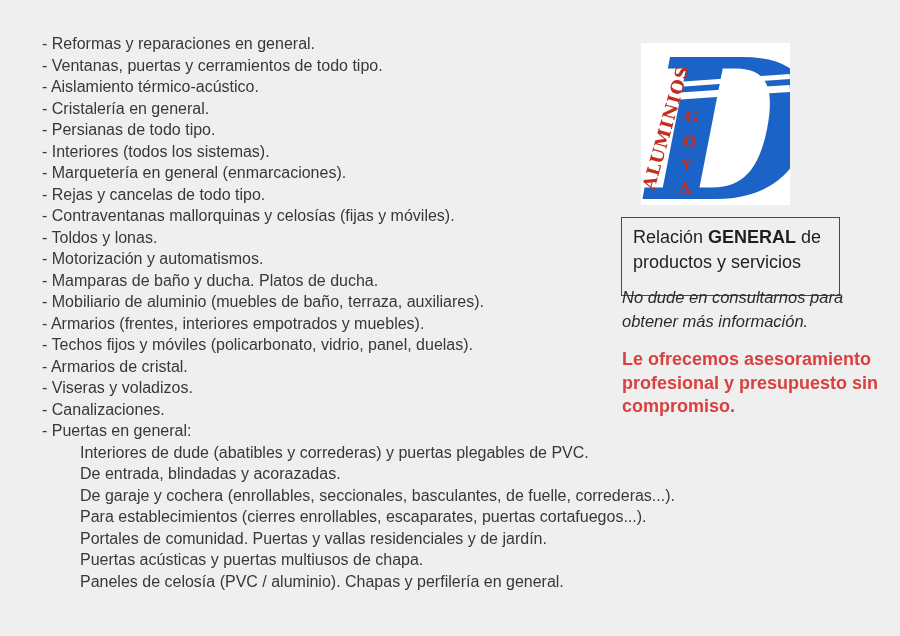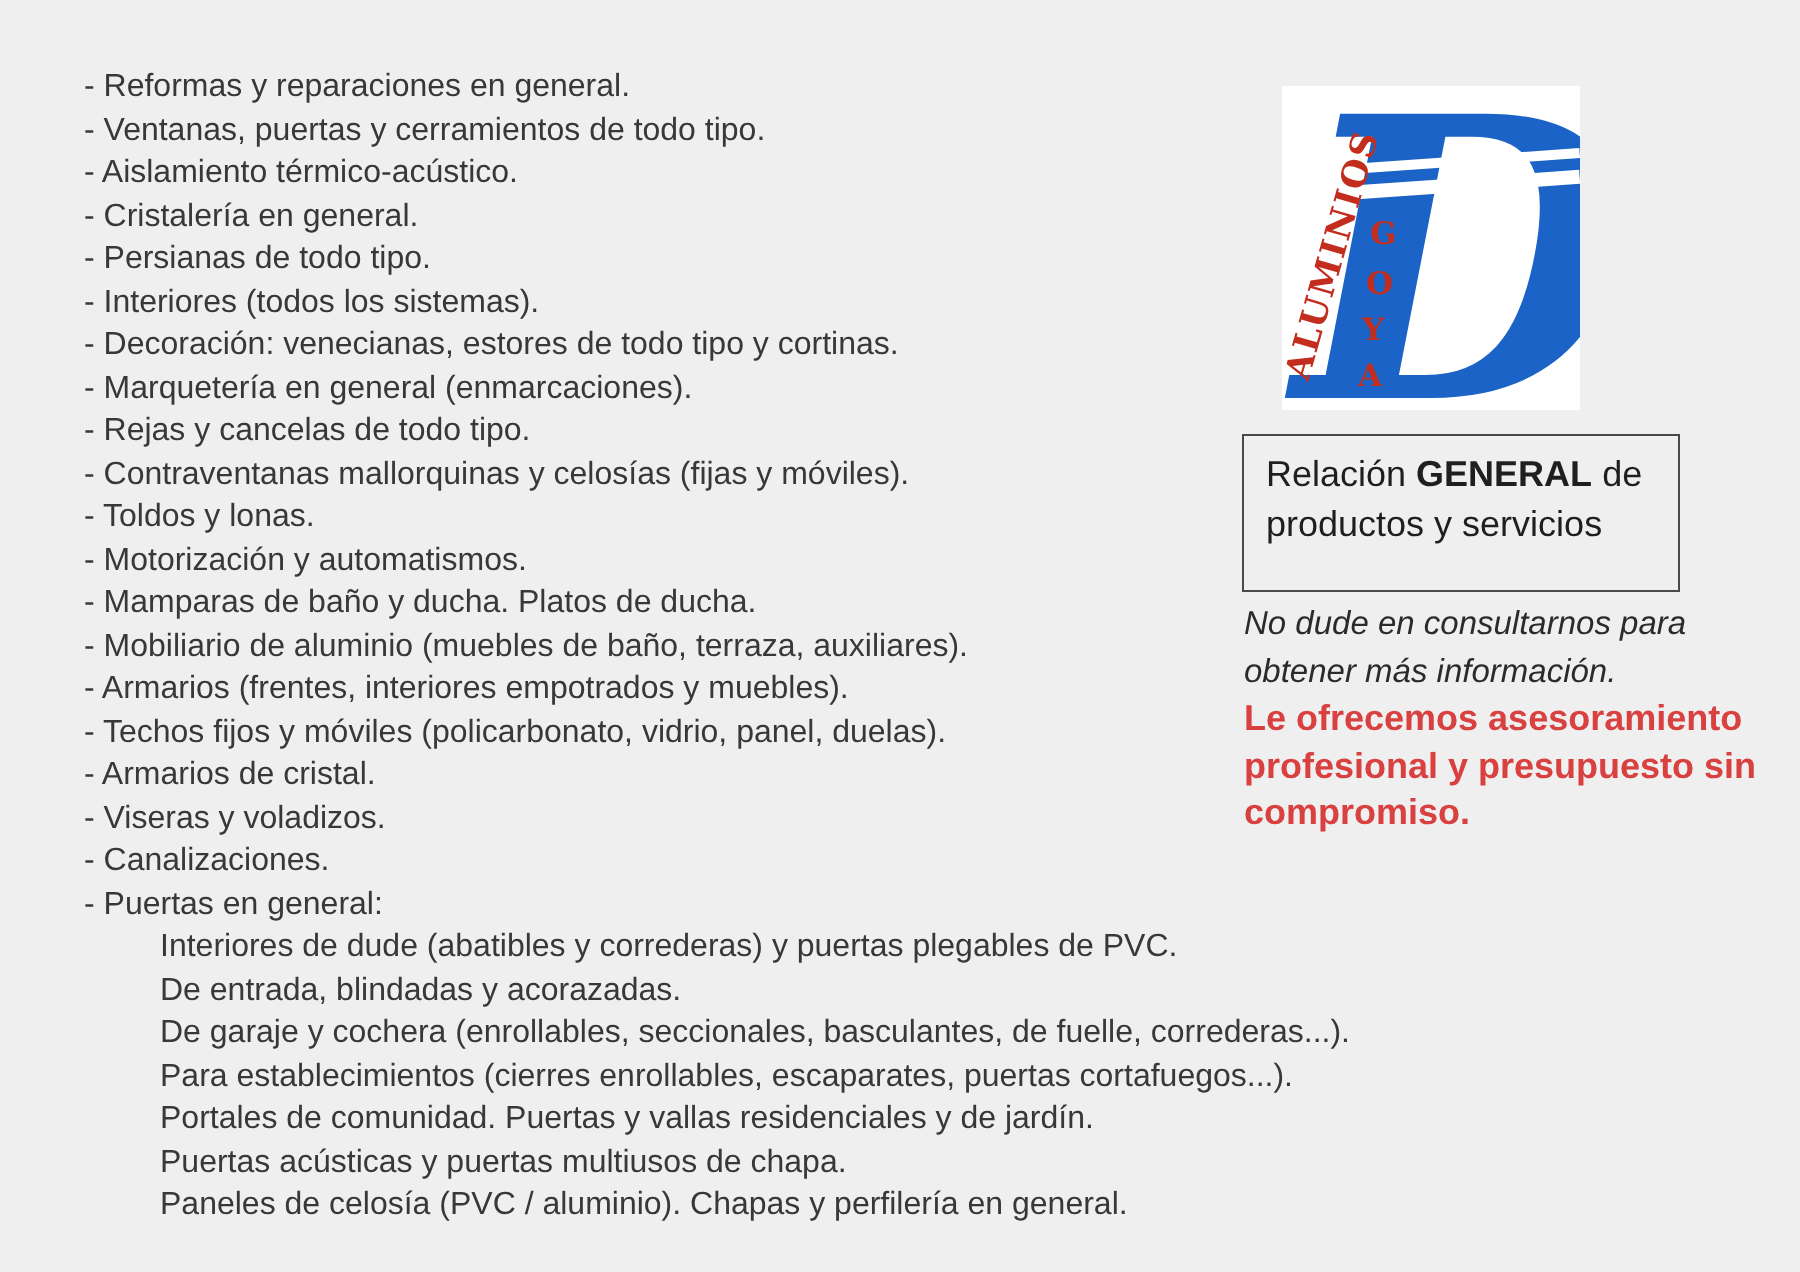--- a/index.html
+++ b/index.html
@@ -29,42 +29,41 @@
   .logo-goya{ font:bold 15.5px "DejaVu Serif", serif; fill:var(--logo-red); }
   .info-box {
     position:absolute; left:621px; top:217px;
     width:219px; height:79px;
     border:1px solid var(--box-border);
     font-size:18px; line-height:25px;
     padding:7px 0 0 11px; color:#1f1f1f;
     white-space:nowrap;
   }
   .note-italic {
-    position:absolute; left:622px; top:301px;
+    position:absolute; left:622px; top:286px;
     font-style:italic; font-size:16.5px; line-height:23.5px;
     color:#2b2b2b; white-space:nowrap;
   }
   .note-red {
     position:absolute; left:622px; top:348px;
     font-weight:bold; font-size:18px; line-height:23.5px;
     color:var(--note-red); white-space:nowrap;
   }
 </style>
 </head>
 <body>
 
 <div class="services">
   <div>
       <div class="li-main">- Reformas y reparaciones en general.</div>
       <div class="li-main">- Ventanas, puertas y cerramientos de todo tipo.</div>
       <div class="li-main">- Aislamiento térmico-acústico.</div>
       <div class="li-main">- Cristalería en general.</div>
       <div class="li-main">- Persianas de todo tipo.</div>
       <div class="li-main">- Interiores (todos los sistemas).</div>
-      <div class="li-main">- Decoración: venecianas, estores de todo tipo y cortinas.</div>
       <div class="li-main">- Marquetería en general (enmarcaciones).</div>
       <div class="li-main">- Rejas y cancelas de todo tipo.</div>
       <div class="li-main">- Contraventanas mallorquinas y celosías (fijas y móviles).</div>
       <div class="li-main">- Toldos y lonas.</div>
       <div class="li-main">- Motorización y automatismos.</div>
       <div class="li-main">- Mamparas de baño y ducha. Platos de ducha.</div>
       <div class="li-main">- Mobiliario de aluminio (muebles de baño, terraza, auxiliares).</div>
       <div class="li-main">- Armarios (frentes, interiores empotrados y muebles).</div>
       <div class="li-main">- Techos fijos y móviles (policarbonato, vidrio, panel, duelas).</div>
       <div class="li-main">- Armarios de cristal.</div>

